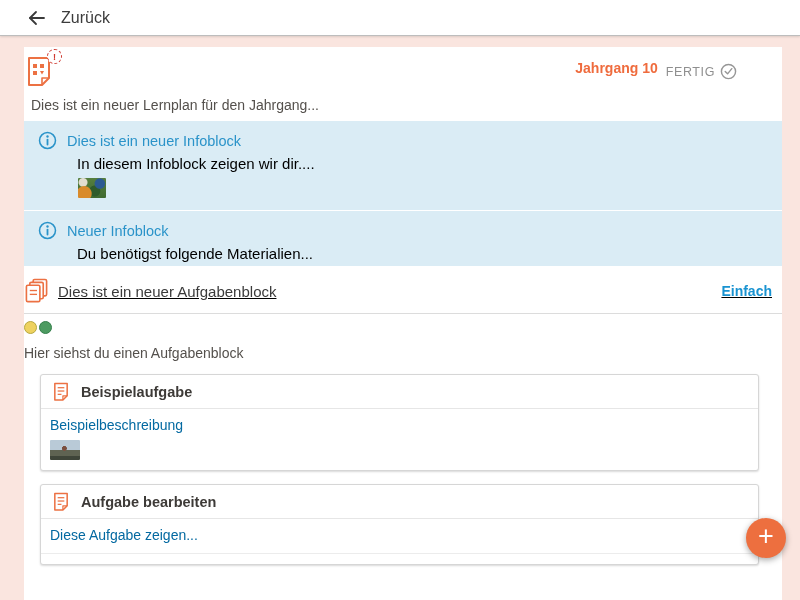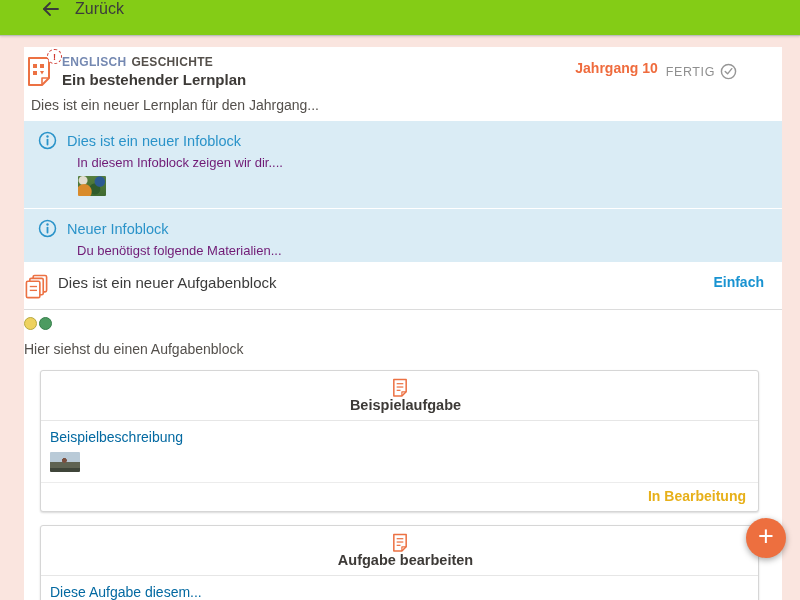--- a/index.html
+++ b/index.html
@@ -1,23 +1,23 @@
 <!DOCTYPE html>
 <html><head>
 <meta charset="utf-8">
 <style>
   * { margin:0; padding:0; box-sizing:border-box; }
   html,body { width:800px; height:600px; }
   body { font-family:"Liberation Sans", sans-serif; background:#fae5df; overflow:hidden; }
   .screen { position:relative; width:800px; height:600px; overflow:hidden; }
 
   
-  .topbar { position:absolute; top:0; left:0; width:800px; height:36px; background:#84cc16;
+  .topbar { position:absolute; top:0; left:0; width:800px; height:36px; background:#ffffff;
             border-bottom:1px solid #bdbdbd; box-shadow:0 1px 2px rgba(0,0,0,.12);
-            display:flex; align-items:flex-start; padding-left:41px; z-index:5; cursor:pointer; }
+            display:flex; align-items:center; padding-left:27px; z-index:5; cursor:pointer; }
   .topbar .back-label { font-size:16px; color:#3c3c3c; margin-left:14px; }
 
   
   .content { position:absolute; top:47px; left:24px; width:758px; height:553px; background:#fff; }
 
   
   .plan-header { display:flex; justify-content:space-between; padding:8px 0 0 3px; }
   .plan-head-left { display:flex; }
   .plan-icon-wrap { position:relative; width:26px; height:32px; margin-top:1px; }
   .alert-badge { position:absolute; top:-7px; right:-9px; width:15px; height:15px; background:#fff;
@@ -32,47 +32,47 @@
   .grade { font-size:14px; font-weight:bold; color:#ef6b3d; margin-right:8px; }
   .plan-status { display:flex; align-items:center; margin-top:3px; }
   .plan-status span { font-size:12.5px; color:#8f8f8f; letter-spacing:.6px; margin-right:5px; }
   .plan-desc { font-size:14px; color:#54504c; margin:9px 0 0 0; padding-left:7px; }
 
   
   .infoblock { background:#daecf5; margin-top:8px; padding:10px 14px 4px 14px; }
   .infoblock + .infoblock { margin-top:1px; }
   .info-title-row { display:flex; align-items:center; }
   .info-title { font-size:14.5px; color:#2a93c9; margin-left:10px; }
-  .info-body { font-size:13px; color:#701a75; margin:5px 0 0 39px; }
+  .info-body { font-size:15px; color:#000000; margin:5px 0 0 39px; }
   .infoblock .thumb { margin:6px 0 8px 40px; }
 
   .thumb { width:28px; height:20px; border-radius:1px; }
   .thumb-garden { background:
       radial-gradient(circle at 22% 78%, #d98b2b 0 26%, rgba(0,0,0,0) 30%),
       radial-gradient(circle at 78% 28%, #2c5a92 0 18%, rgba(0,0,0,0) 22%),
       radial-gradient(circle at 18% 22%, #e2ded0 0 14%, rgba(0,0,0,0) 18%),
       radial-gradient(circle at 60% 65%, #2f5b2b 0 24%, rgba(0,0,0,0) 28%),
       linear-gradient(#567f3e,#3f6a30); }
   .thumb-castle { width:30px; background:
       radial-gradient(circle at 48% 42%, #7a4f3f 0 11%, rgba(0,0,0,0) 14%),
       linear-gradient(#b9cad7 0 50%, #5f6352 50% 78%, #3f4539 78% 100%); }
 
   
-  .taskblock-header { display:flex; align-items:flex-start; margin-top:12px; padding-right:18px;
-                      border-bottom:1px solid #dcdcdc; padding-bottom:9px; }
+  .taskblock-header { display:flex; align-items:center; margin-top:12px; padding-right:10px;
+                      border-bottom:1px solid #dcdcdc; padding-bottom:9px;text-decoration:underline; }
   .taskblock-title { font-size:15px; color:#3b3b3b; margin-left:9px; flex:1; }
   .difficulty { font-size:14px; font-weight:bold; }
   .dots { display:flex; margin-top:7px; }
   .dot { width:13px; height:13px; border-radius:50%; margin-right:2px; border:1.5px solid; }
   .taskblock-desc { font-size:14px; color:#54504c; margin-top:11px; }
 
   
   .task-card { width:719px; margin:13px 0 0 16px; background:#fff; border:1px solid #d6d6d6;
                border-radius:3px; box-shadow:0 1px 2px rgba(0,0,0,.15); cursor:pointer; }
-  .task-card-header { display:flex; align-items:center; padding:7px 12px; border-bottom:1px solid #e6e6e6;flex-direction:column; }
+  .task-card-header { display:flex; align-items:center; padding:7px 12px; border-bottom:1px solid #e6e6e6; }
   .task-card-title { font-size:14.5px; font-weight:bold; color:#3d3a37; margin-left:12px; }
   .task-card-body { padding:8px 12px 10px 9px; }
   .task-body-text { font-size:14px; color:#0369a1; }
   .task-card-body .thumb { margin-top:7px; }
   .task-card-footer { border-top:1px solid #ececec; padding:4px 12px 6px; text-align:right; }
   .task-status { font-size:14px; font-weight:bold; }
 
   
   .fab { position:absolute; left:746px; top:518px; width:40px; height:40px; border-radius:50%;
          background:#ed6f3f; box-shadow:0 2px 6px rgba(0,0,0,.35); color:#fff; font-size:27px;
@@ -102,26 +102,20 @@
         <div class="plan-icon-wrap">
           <svg width="24" height="31" viewBox="0 0 24 31" fill="none" stroke="#ec7143" stroke-width="2" stroke-linejoin="round">
             <path d="M2,2 h20 v20 l-7,7 h-13 z"></path>
             <path d="M22,22 h-7 v7" stroke-width="1.6"></path>
             <rect x="6" y="8" width="4" height="4" fill="#ec7143" stroke="none"></rect>
             <rect x="13" y="8" width="4" height="4" fill="#ec7143" stroke="none"></rect>
             <rect x="6" y="15" width="4" height="4" fill="#ec7143" stroke="none"></rect>
             <polygon points="13,15 17,15 15,18.5" fill="#ec7143" stroke="none"></polygon>
           </svg>
           <div class="alert-badge">!</div>
-        </div>
-        <div class="plan-titles">
-          <div class="subjects">
-            <span class="subject-1">ENGLISCH</span><span class="subject-2">GESCHICHTE</span>
-          </div>
-          <div class="plan-title">Ein bestehender Lernplan</div>
         </div>
       </div>
       <div class="plan-head-right">
         <span class="grade">Jahrgang 10</span>
         <div class="plan-status">
           <span>FERTIG</span>
           <span>
             <svg width="17" height="17" viewBox="0 0 18 18" fill="none" stroke="#969696" stroke-width="1.5" stroke-linecap="round" stroke-linejoin="round">
               <circle cx="9" cy="9" r="7.5"></circle>
                 <polyline points="5.5,9 8,11.5 12.5,6"></polyline>
@@ -192,40 +186,37 @@
             <line x1="4.5" y1="9.5" x2="11.5" y2="9.5" stroke-width="1.3"></line>
             <line x1="4.5" y1="13" x2="8.5" y2="13" stroke-width="1.3"></line>
           </svg>
         </span>
         <span class="task-card-title">Beispielaufgabe</span>
       </div>
       <div class="task-card-body">
         <div class="task-body-text">Beispielbeschreibung</div>
         <div class="thumb thumb-castle"></div>
       </div>
-      <div class="task-card-footer">
-        <span class="task-status" style="color: rgb(231, 176, 25);">In Bearbeitung</span>
-      </div>
     </div>
 
     <div class="task-card">
       <div class="task-card-header">
         <span>
           <svg width="16" height="19" viewBox="0 0 16 20" fill="none" stroke="#ec7143" stroke-width="1.6" stroke-linejoin="round">
             <path d="M1.5,1.5 h13 v13 l-4.5,4.5 h-8.5 z"></path>
             <path d="M14.5,14.5 h-4.5 v4.5" stroke-width="1.3"></path>
             <line x1="4.5" y1="6" x2="11.5" y2="6" stroke-width="1.3"></line>
             <line x1="4.5" y1="9.5" x2="11.5" y2="9.5" stroke-width="1.3"></line>
             <line x1="4.5" y1="13" x2="8.5" y2="13" stroke-width="1.3"></line>
           </svg>
         </span>
         <span class="task-card-title">Aufgabe bearbeiten</span>
       </div>
       <div class="task-card-body">
-        <div class="task-body-text">Diese Aufgabe diesem...</div>
+        <div class="task-body-text">Diese Aufgabe zeigen...</div>
       </div>
       <div class="task-card-footer">
         
       </div>
     </div>
 
   </div>
 
   <div class="fab">+</div>
 

